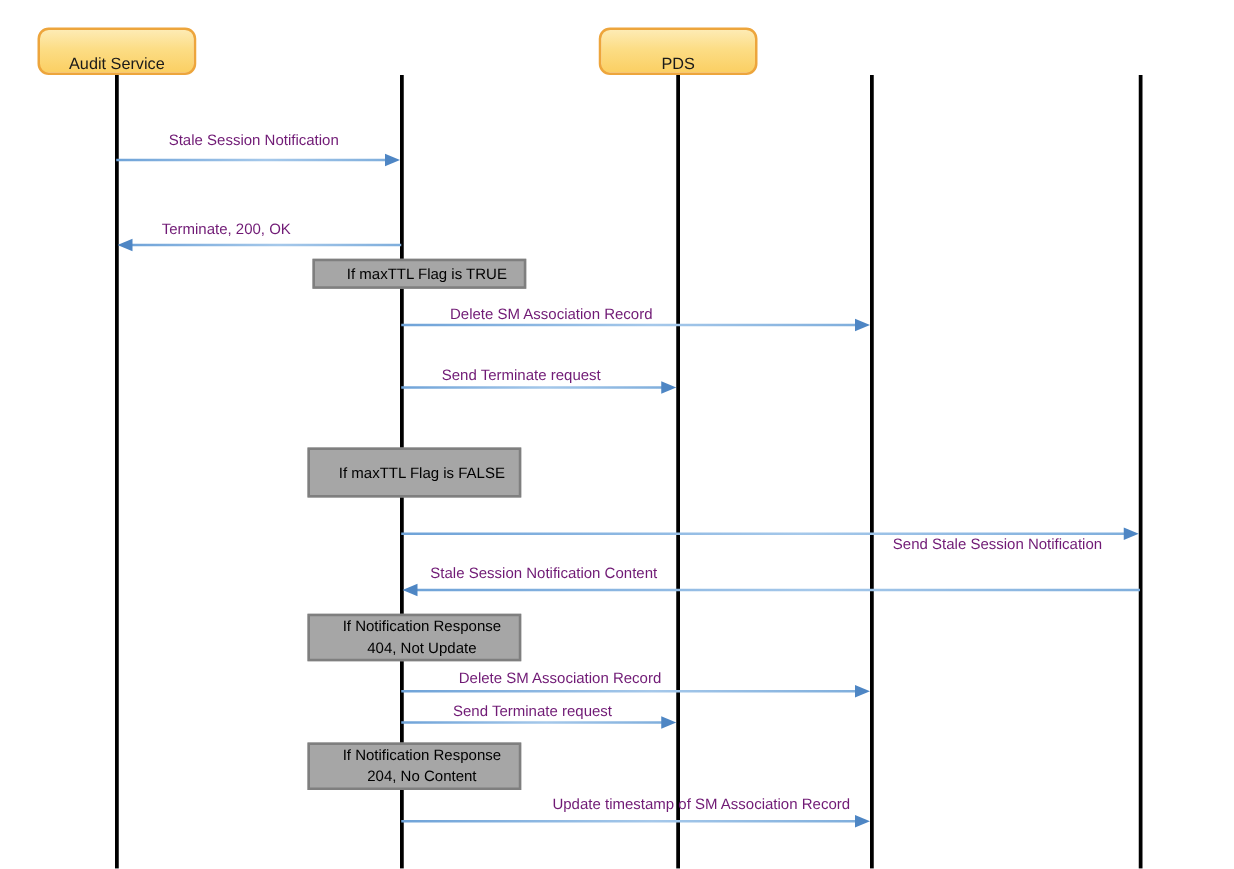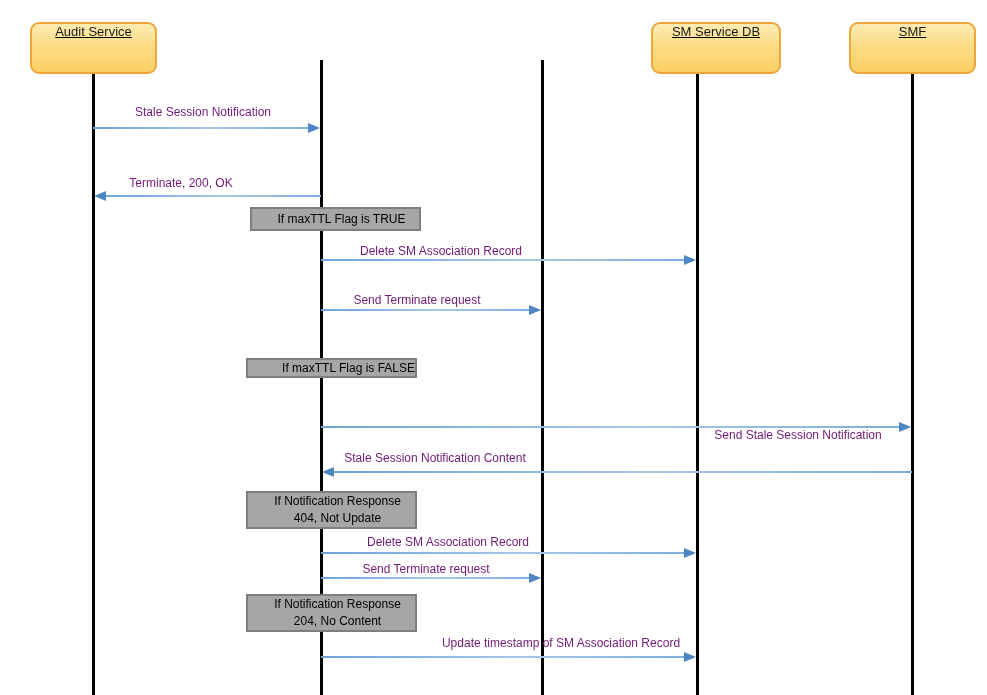--- a/index.html
+++ b/index.html
@@ -16,30 +16,29 @@
     overflow: hidden;
   }
   .lifeline {
     position: absolute;
     width: 3px;
     background: #000000;
     z-index: 1;
   }
   .participant-box {
     position: absolute;
-    height: 52px;
+    height: 38px;
     background: linear-gradient(to bottom, #FDEBB4 0%, #FCDD85 45%, #FBCF63 100%);
     border: 2px solid #EDA53C;
     border-radius: 9px;
     display: flex;
-    align-items: flex-start;
+    align-items: flex-end;
     justify-content: center;
     z-index: 3;
     box-sizing: border-box;
-    text-decoration: underline;
   }
   .participant-label {
     font-size: 13px;
     color: #1a1a1a;
     white-space: nowrap;
   }
   .msg-line {
     position: absolute;
     height: 2px;
     background: linear-gradient(to right, #6FA3D8, #A5C8EA 55%, #7FAEDC);
@@ -87,25 +86,22 @@
 
 <div id="stage" style="width: 987px; height: 695px;">
     <div class="lifeline" style="left: 91.5px; top: 60px; height: 635px;"></div>
     <div class="lifeline" style="left: 319.5px; top: 60px; height: 635px;"></div>
     <div class="lifeline" style="left: 540.5px; top: 60px; height: 635px;"></div>
     <div class="lifeline" style="left: 695.5px; top: 60px; height: 635px;"></div>
     <div class="lifeline" style="left: 910.5px; top: 60px; height: 635px;"></div>
     <div class="participant-box" style="left: 30px; top: 22px; width: 127px;">
     <span class="participant-label">Audit Service</span>
   </div>
-    <div class="participant-box" style="left: 651px; top: 22px; width: 130px;">
-    <span class="participant-label">SM Service DB</span>
-  </div>
-    <div class="participant-box" style="left: 849px; top: 22px; width: 127px;">
-    <span class="participant-label">SMF</span>
+    <div class="participant-box" style="left: 479px; top: 22px; width: 127px;">
+    <span class="participant-label">PDS</span>
   </div>
     <div>
     <div class="msg-label" style="left: 203px; top: 105px;">Stale Session Notification</div>
     <div class="msg-line" style="top: 127px; left: 93px; width: 218px;"></div>
     <div class="msg-head right" style="top: 123px; left: 308px;"></div>
   </div>
     <div>
     <div class="msg-label" style="left: 181px; top: 176px;">Terminate, 200, OK</div>
     <div class="msg-line" style="top: 195px; left: 103px; width: 218px;"></div>
     <div class="msg-head left" style="top: 191px; left: 94px;"></div>
@@ -141,21 +137,21 @@
     <div class="msg-head right" style="top: 573px; left: 529px;"></div>
   </div>
     <div>
     <div class="msg-label" style="left: 561px; top: 636px;">Update timestamp of SM Association Record</div>
     <div class="msg-line" style="top: 656px; left: 321px; width: 366px;"></div>
     <div class="msg-head right" style="top: 652px; left: 684px;"></div>
   </div>
     <div class="condition-box" style="left: 250px; top: 207px; width: 171px; height: 24px;">
       <span class="condition-line">If maxTTL Flag is TRUE</span>
     </div>
-    <div class="condition-box" style="left: 246px; top: 358px; width: 171px; height: 20px; align-items: flex-end;">
+    <div class="condition-box" style="left: 246px; top: 358px; width: 171px; height: 40px;">
       <span class="condition-line">If maxTTL Flag is FALSE</span>
     </div>
     <div class="condition-box" style="left: 246px; top: 491px; width: 171px; height: 38px;">
       <span class="condition-line">If Notification Response</span>
       <span class="condition-line">404, Not Update</span>
     </div>
     <div class="condition-box" style="left: 246px; top: 594px; width: 171px; height: 38px;">
       <span class="condition-line">If Notification Response</span>
       <span class="condition-line">204, No Content</span>
     </div>

